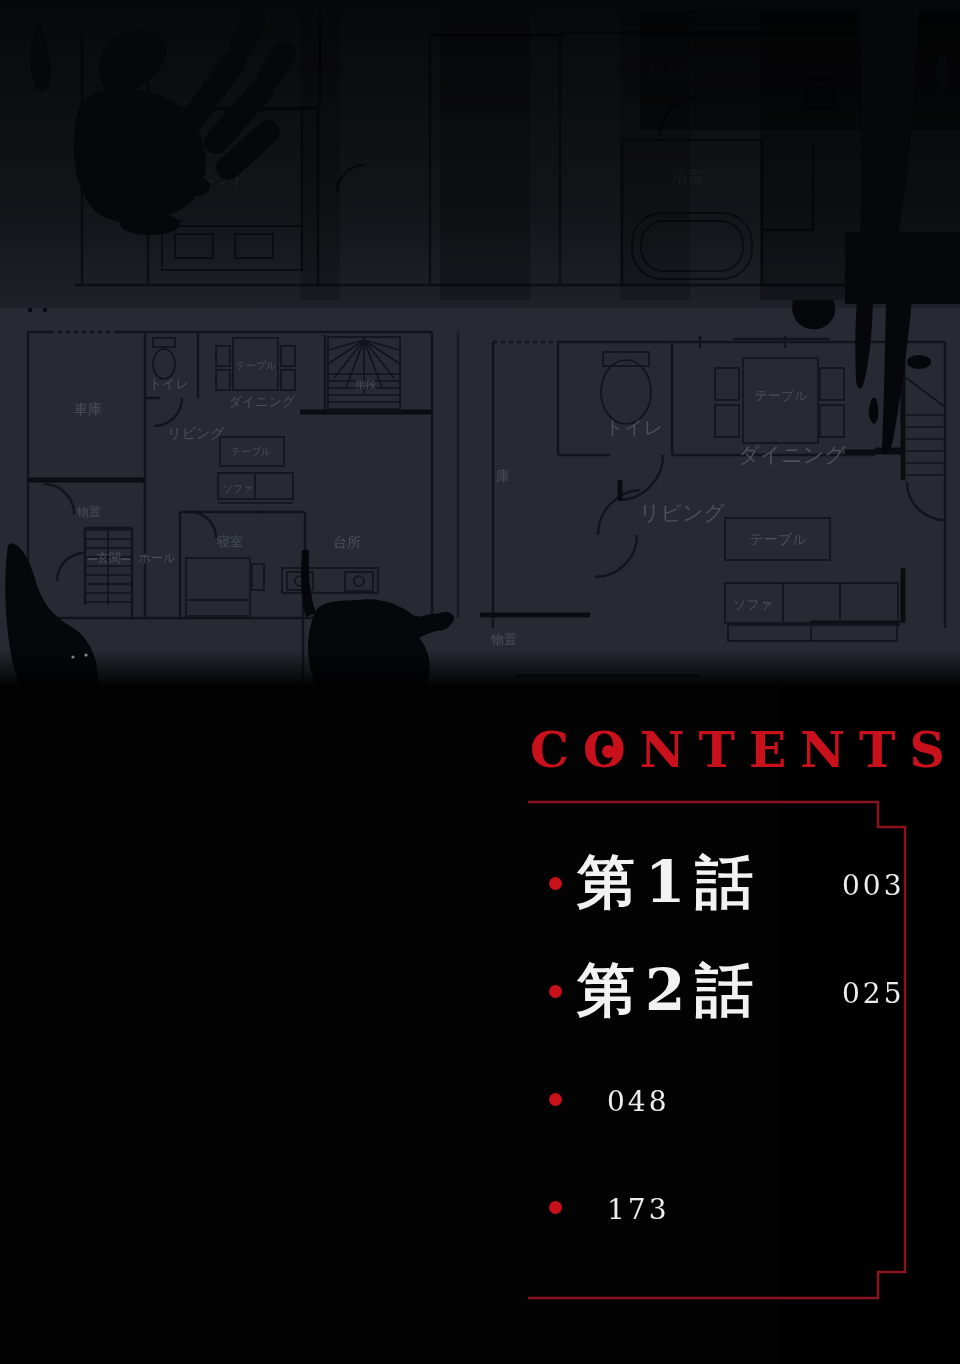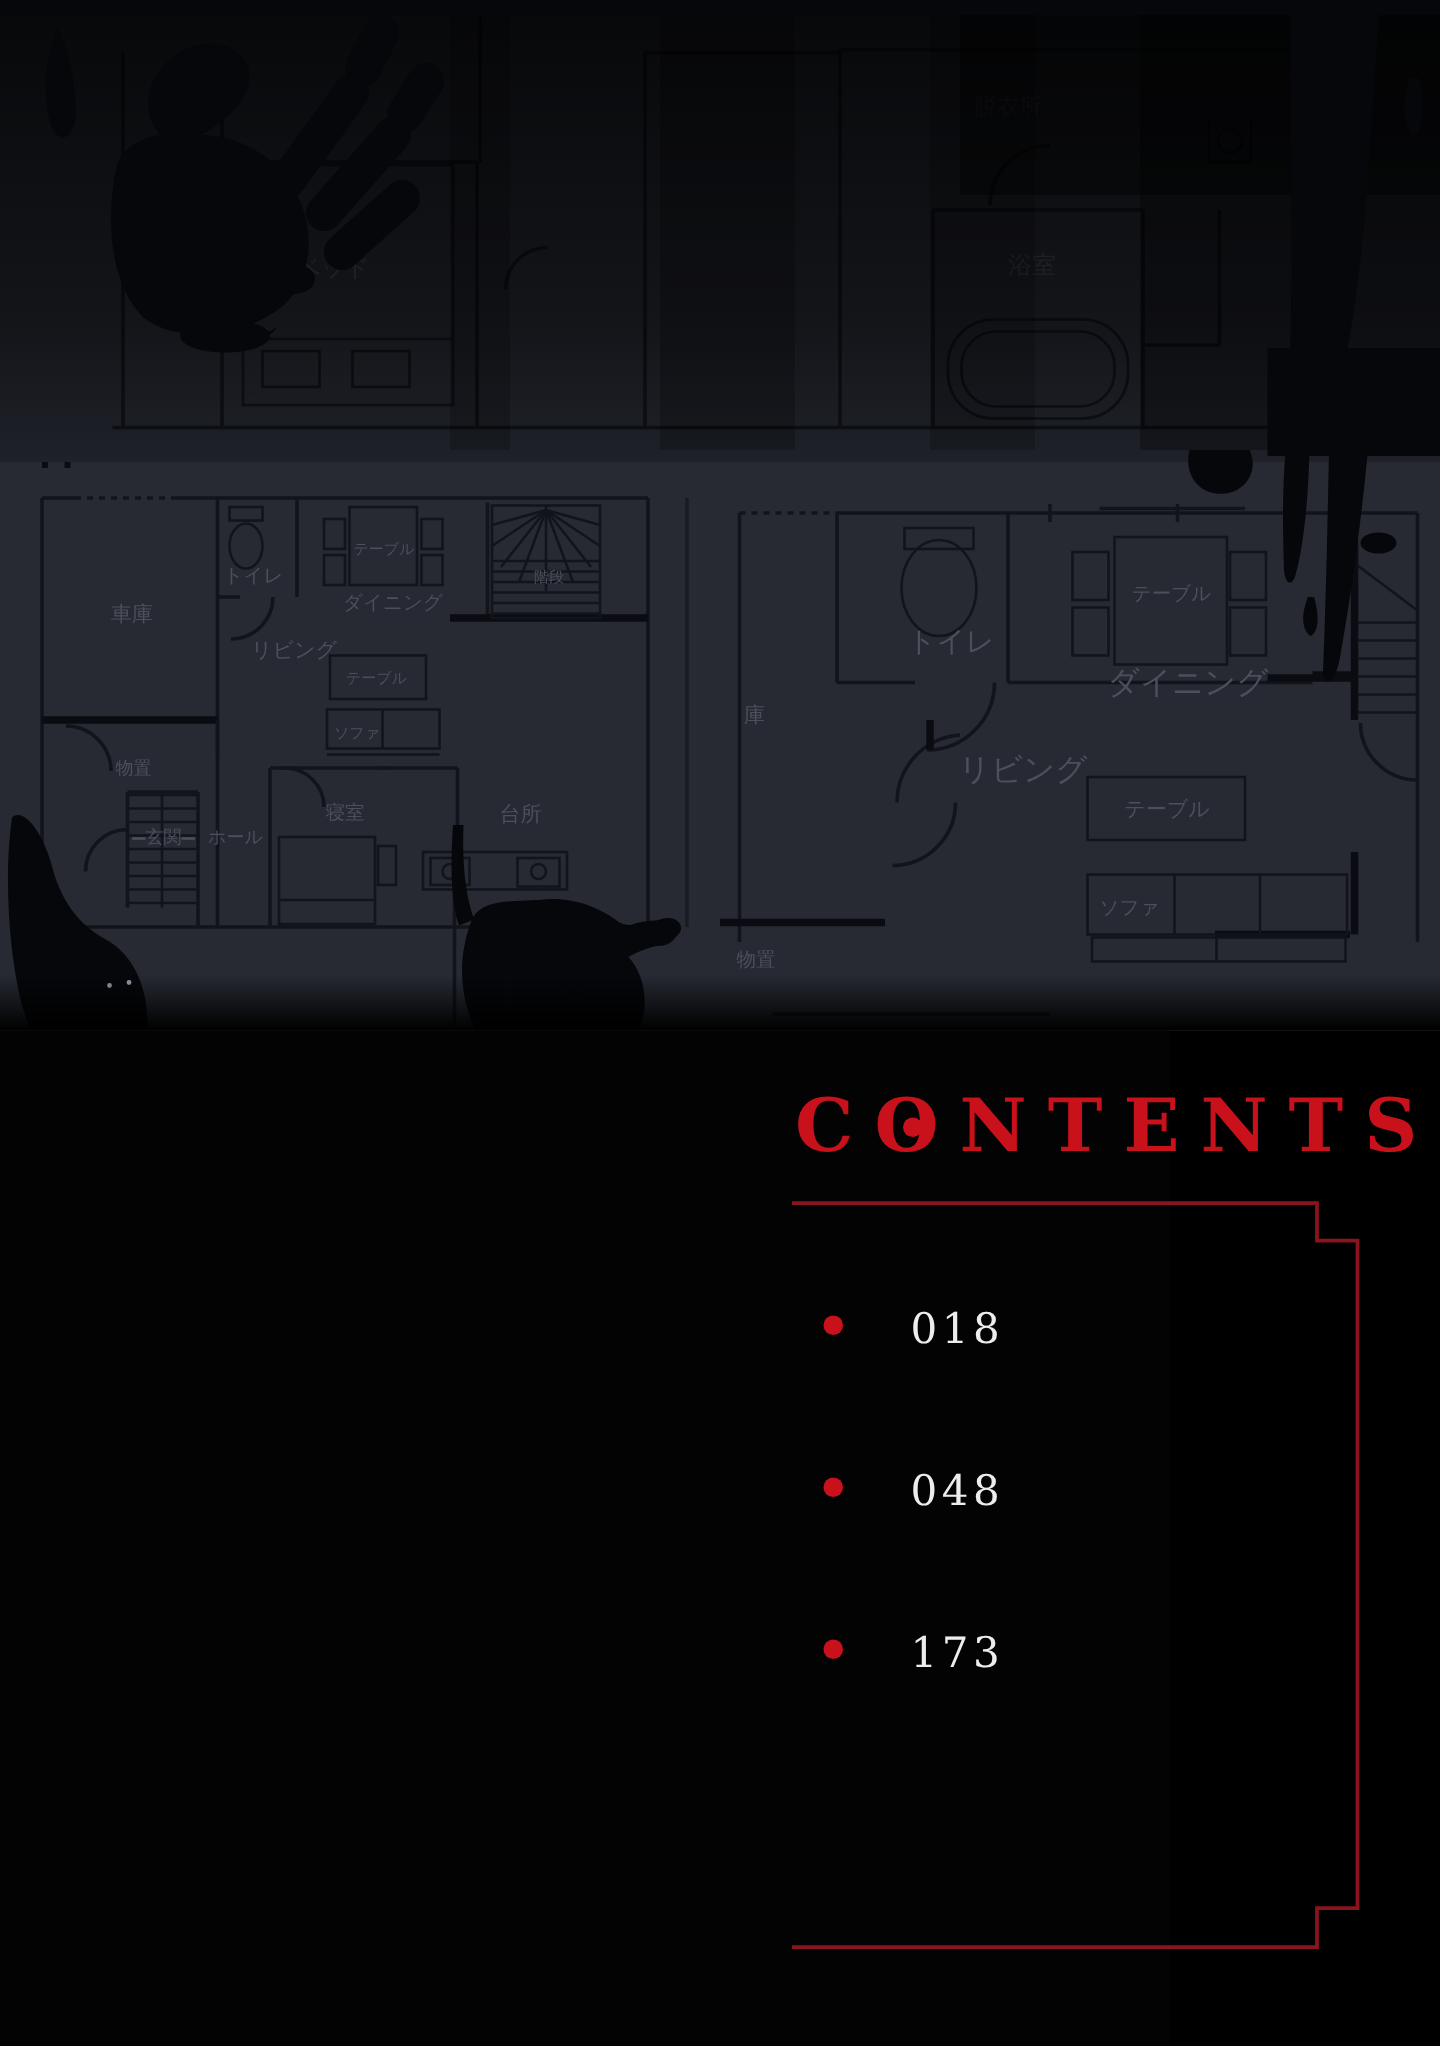--- a/index.html
+++ b/index.html
@@ -266,21 +266,27 @@
 
   <svg class="contents-border" viewBox="0 0 960 677">
     <polyline points="528,115 878,115 878,140 905,140 905,585 878,585 878,611 528,611" fill="none" stroke="#8a141d" stroke-width="2.5"></polyline>
   </svg>
 
   <div class="contents-title"><span>C</span><span class="title-o">O</span><span>NTENTS</span></div>
 
   <div class="toc">
     <div class="toc-row">
       <span class="chapter-bullet"></span>
-      <span class="page-number">018</span>
+      <span class="chapter-label">第1話</span>
+      <span class="page-number">003</span>
+    </div>
+    <div class="toc-row">
+      <span class="chapter-bullet"></span>
+      <span class="chapter-label">第2話</span>
+      <span class="page-number">025</span>
     </div>
     <div class="toc-row">
       <span class="chapter-bullet"></span>
       <span class="page-number">048</span>
     </div>
     <div class="toc-row">
       <span class="chapter-bullet"></span>
       <span class="page-number">173</span>
     </div>
   </div>

